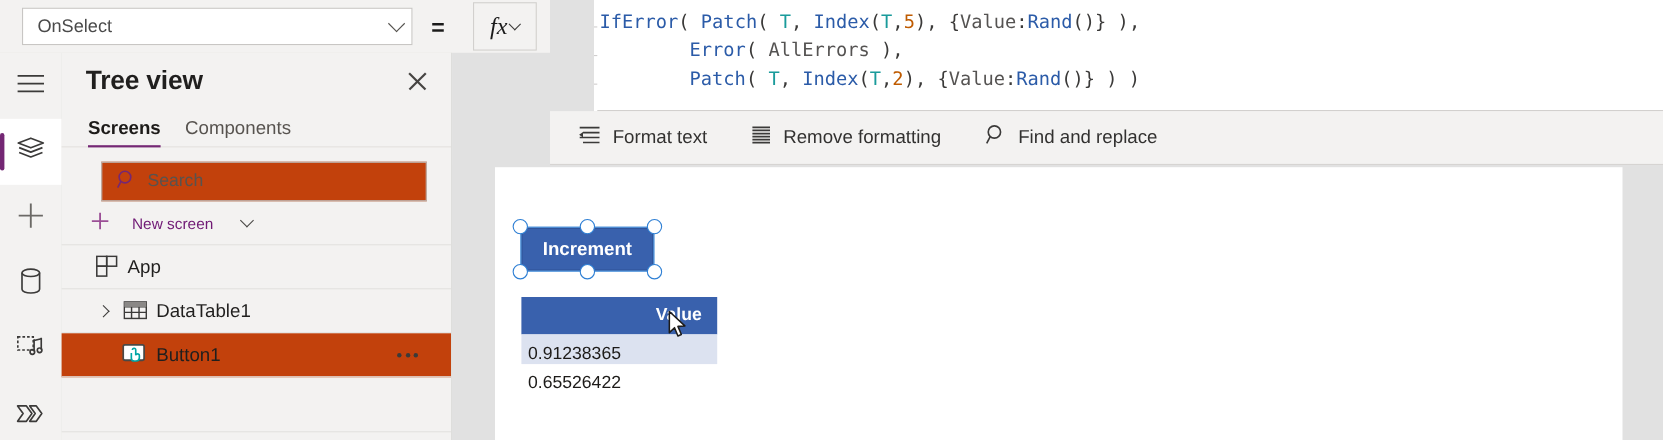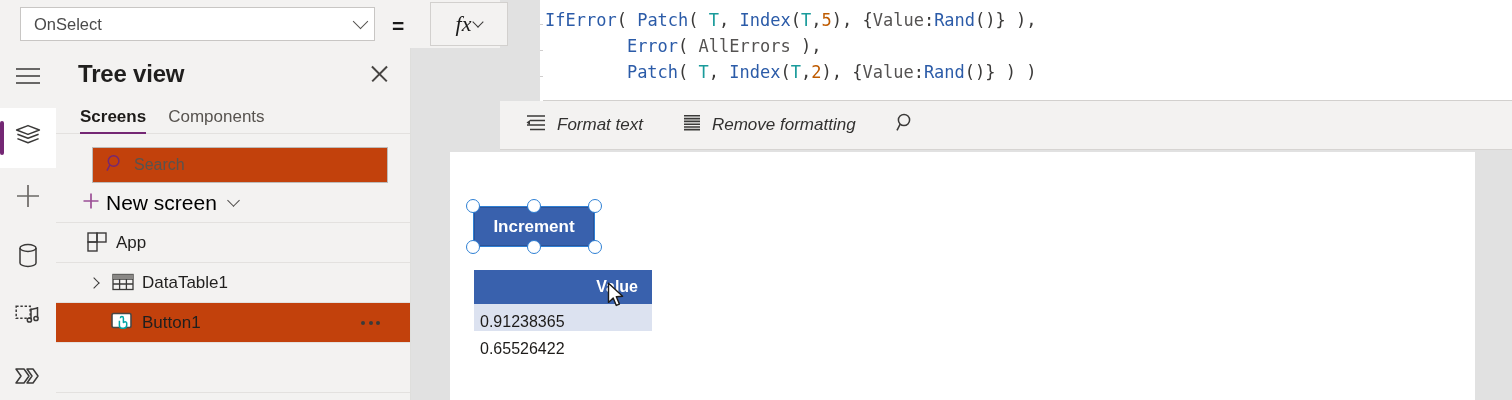--- a/index.html
+++ b/index.html
@@ -29,21 +29,21 @@
     width: 11px; height: 11px; border-right: 1.6px solid #55534f;
     border-bottom: 1.6px solid #55534f; transform: rotate(45deg);
     margin-top: -5px; flex: none;
   }
   .equals {
     position: absolute; left: 392px; top: 14px;
     font-size: 21px; font-weight: bold; color: #1a1a1a;
     font-family: "Liberation Sans", sans-serif;
   }
   .fx-btn {
-    position: absolute; left: 430px; top: 2px; width: 78px; height: 44px;
+    position: absolute; left: 430px; top: 2px; width: 58px; height: 44px;
     border: 1px solid #d2d0ce; background: #f3f2f1;
     display: flex; align-items: center; justify-content: center; gap: 3px;
     cursor: pointer;
   }
   .fx-glyph {
     font-family: "Liberation Serif", serif; font-style: italic;
     font-size: 22px; color: #1a1a1a; line-height: 1;
   }
   .fx-chev {
     width: 8px; height: 8px; border-right: 1.4px solid #3b3a39;
@@ -76,21 +76,21 @@
   .tbl  { color: #1a9b9b; }
   .num  { color: #bf5b00; }
   .ident{ color: #555352; }
   .punc { color: #3b3a39; }
 
   
   .fbar {
     position: absolute; left: 500px; top: 101px; width: 1012px; height: 49px;
     background: #f3f2f1;
     border-bottom: 1px solid #d6d4d2;
-    display: flex; align-items: center; font-style: italic;
+    display: flex; align-items: center;
   }
   .fbar-item {
     display: flex; align-items: center; gap: 11px;
     height: 49px; padding: 0 14px; cursor: pointer;
     font-size: 17px; color: #323130;
   }
   .fbar-item:first-child { margin-left: 12px; }
   .fbar-item + .fbar-item { margin-left: 12px; }
 
   
@@ -150,24 +150,24 @@
     cursor: text;
   }
   .searchbox input {
     border: 0; outline: 0; background: transparent;
     font-size: 16px; color: #201f1e; flex: 1;
     font-family: "Liberation Sans", sans-serif;
   }
   .searchbox input::placeholder { color: #57534f; opacity: 1; }
 
   .newscreen {
-    height: 40px; display: flex; align-items: center; gap: 6px;
+    height: 40px; display: flex; align-items: center; gap: 20px;
     padding-left: 26px; cursor: pointer;
     border-bottom: 1px solid #e3e1df;
-    font-size: 21px; color: #000000;
+    font-size: 14px; color: #701a75;
   }
   .newscreen .mini-chev {
     width: 9px; height: 9px; border-right: 1.5px solid #4a4846;
     border-bottom: 1.5px solid #4a4846; transform: rotate(45deg);
     margin: -5px 0 0 6px;
   }
 
   .trow {
     height: 40px; display: flex; align-items: center;
     border-bottom: 1px solid #e3e1df;
@@ -294,20 +294,21 @@
       <span>Remove formatting</span>
     </div>
 
     <div class="fbar-item">
       <span>
         <svg width="19" height="19" viewBox="0 0 19 19">
           <circle cx="8" cy="7" r="5.6" fill="none" stroke="#3b3a39" stroke-width="1.5"></circle>
           <path d="M4.2 11.2L1 17.4" stroke="#3b3a39" stroke-width="1.5" fill="none"></path>
         </svg>
       </span>
+      <span>Find and replace</span>
     </div>
   </div>
 
   <div class="rail">
 
     <div class="rail-btn">
       <span>
         <svg width="26" height="18" viewBox="0 0 26 18">
           <g stroke="#3b3a39" stroke-width="1.6">
               <path d="M1 2h24M1 9h24M1 16h24"></path>

